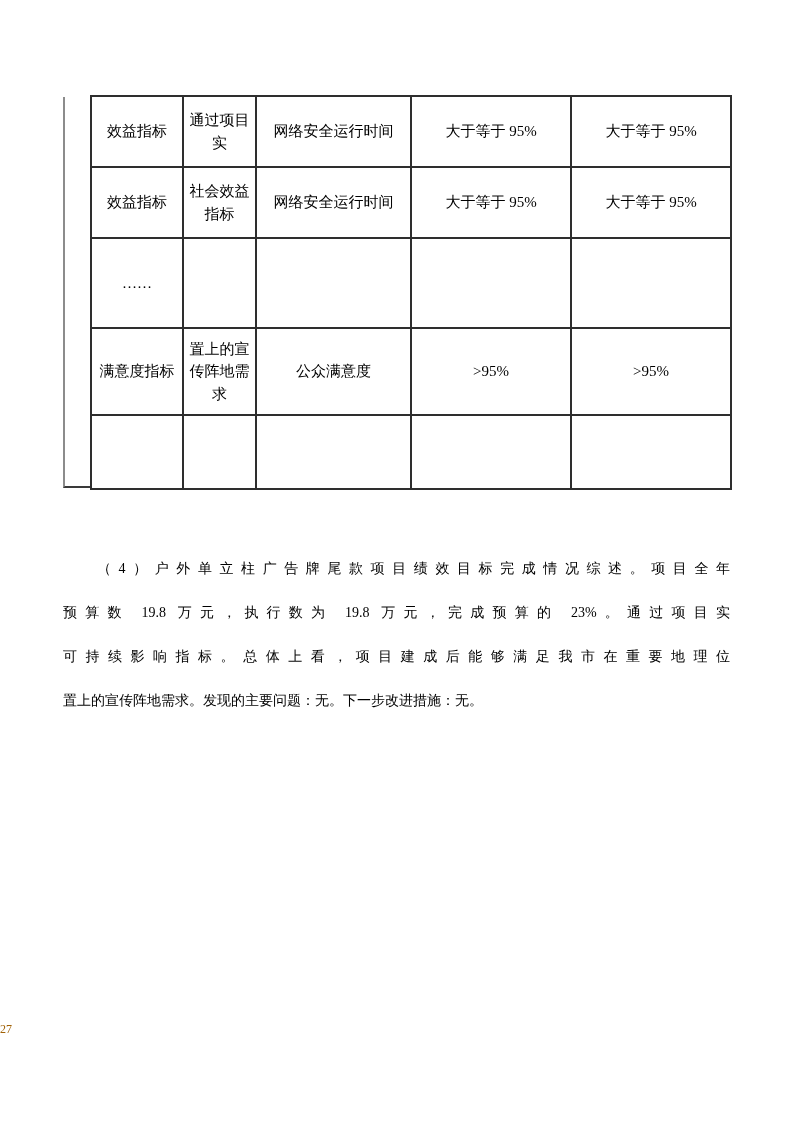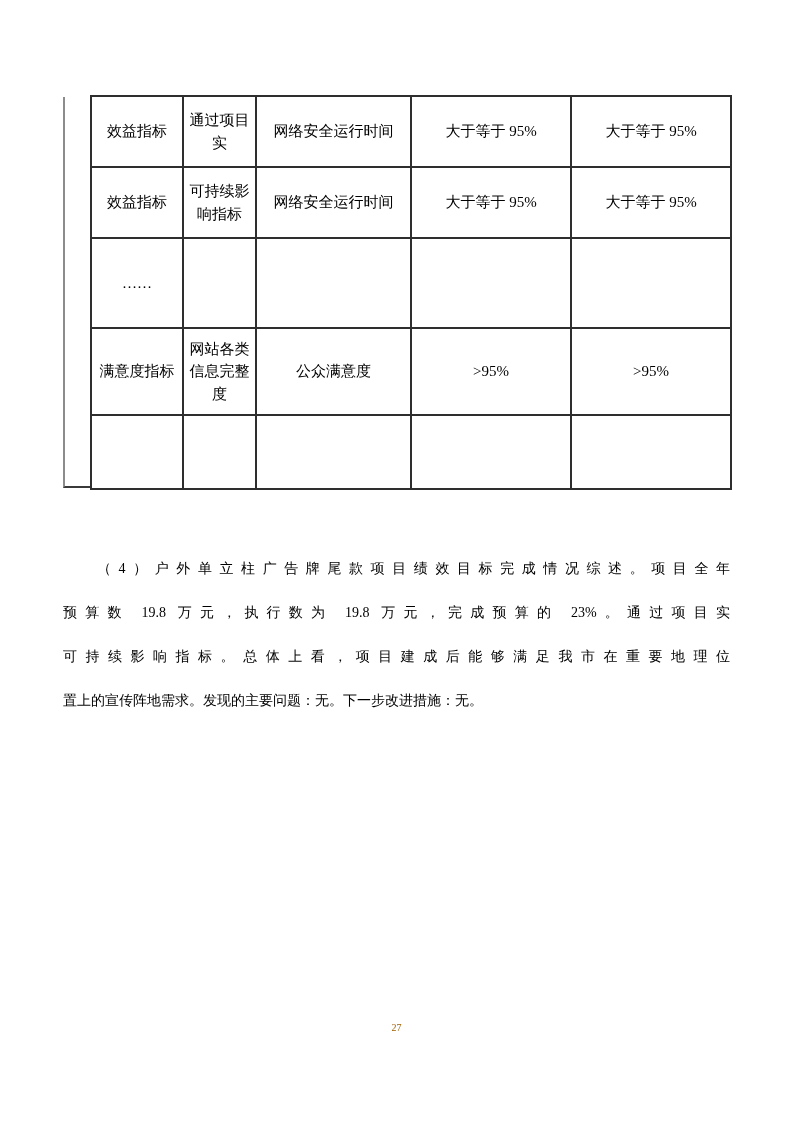--- a/index.html
+++ b/index.html
@@ -78,22 +78,22 @@
   .pline.last {
     text-align: left;
     text-align-last: left;
   }
   
   .page-number {
     position: absolute;
     top: 1022px;
     left: 0;
     width: 100%;
-    text-align: center;
-    font-size: 10px;
+    text-align: left;
+    font-size: 12px;
     color: #a16207;
   }
 </style>
 </head>
 <body>
 
 <div class="page">
 
   <div class="table-wrap">
     <div class="left-strip"></div>
@@ -101,35 +101,35 @@
       <tbody>
           <tr class="r0">
         <td class="c0">效益指标</td>
         <td class="c1">通过项目实</td>
         <td class="c2">网络安全运行时间</td>
         <td class="c3">大于等于 95%</td>
         <td class="c4">大于等于 95%</td>
       </tr>
       <tr class="r1">
         <td class="c0">效益指标</td>
-        <td class="c1">可持续影响指标</td>
+        <td class="c1">社会效益指标</td>
         <td class="c2">网络安全运行时间</td>
         <td class="c3">大于等于 95%</td>
         <td class="c4">大于等于 95%</td>
       </tr>
       <tr class="r2">
         <td class="c0">……</td>
         <td class="c1"></td>
         <td class="c2"></td>
         <td class="c3"></td>
         <td class="c4"></td>
       </tr>
       <tr class="r3">
         <td class="c0">满意度指标</td>
-        <td class="c1">网站各类信息完整度</td>
+        <td class="c1">置上的宣传阵地需求</td>
         <td class="c2">公众满意度</td>
         <td class="c3">&gt;95%</td>
         <td class="c4">&gt;95%</td>
       </tr>
       <tr class="r4">
         <td class="c0"></td>
         <td class="c1"></td>
         <td class="c2"></td>
         <td class="c3"></td>
         <td class="c4"></td>

